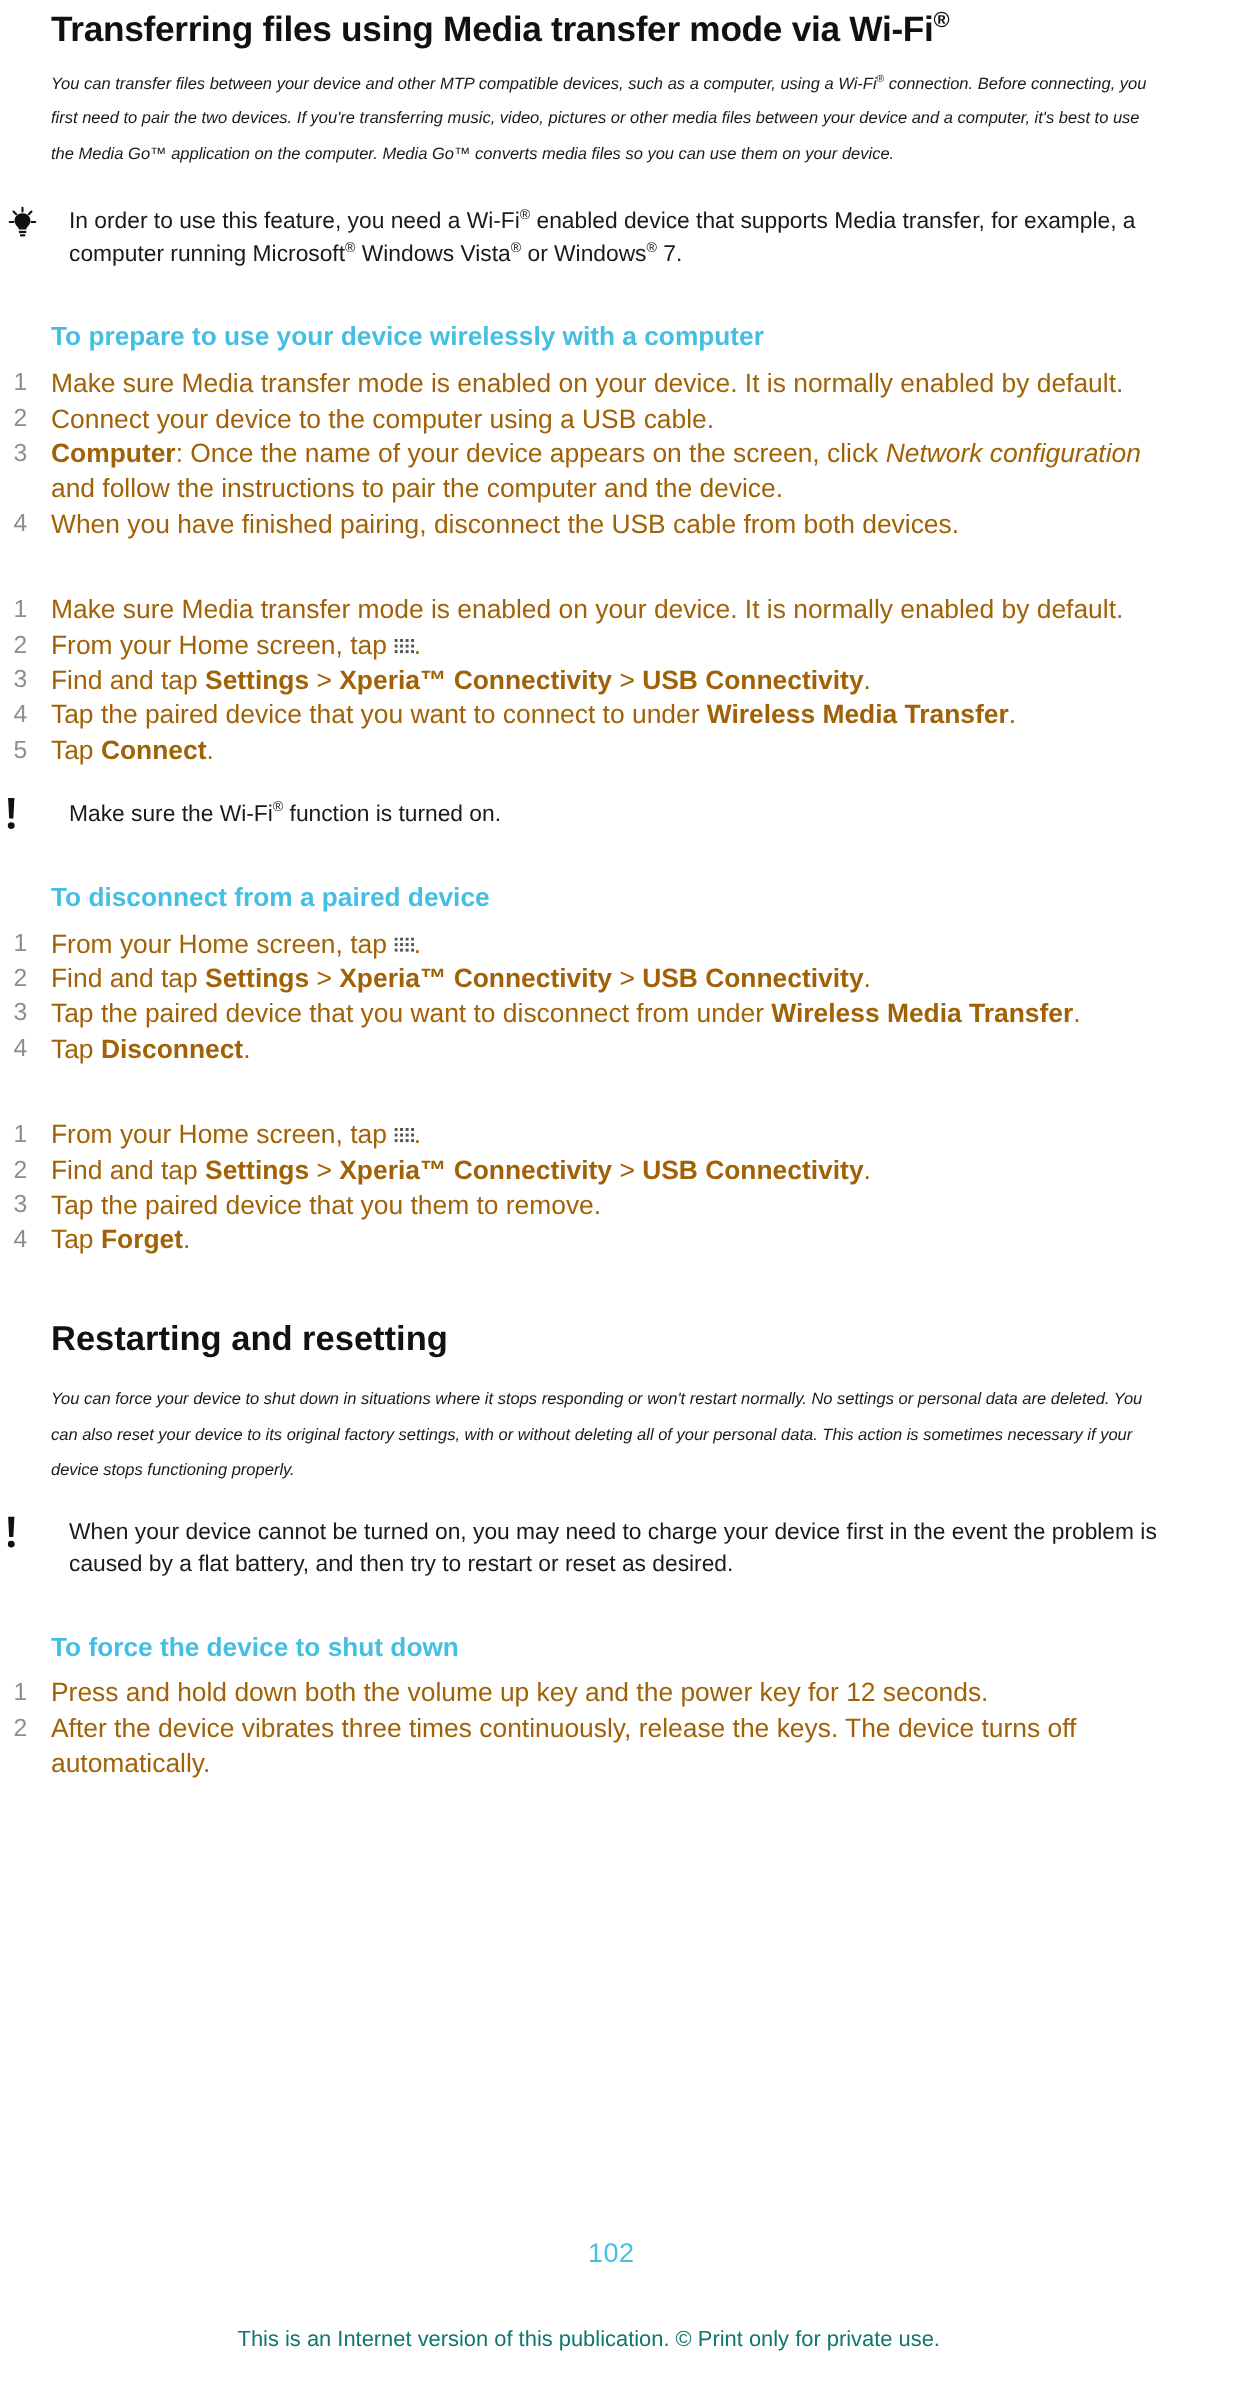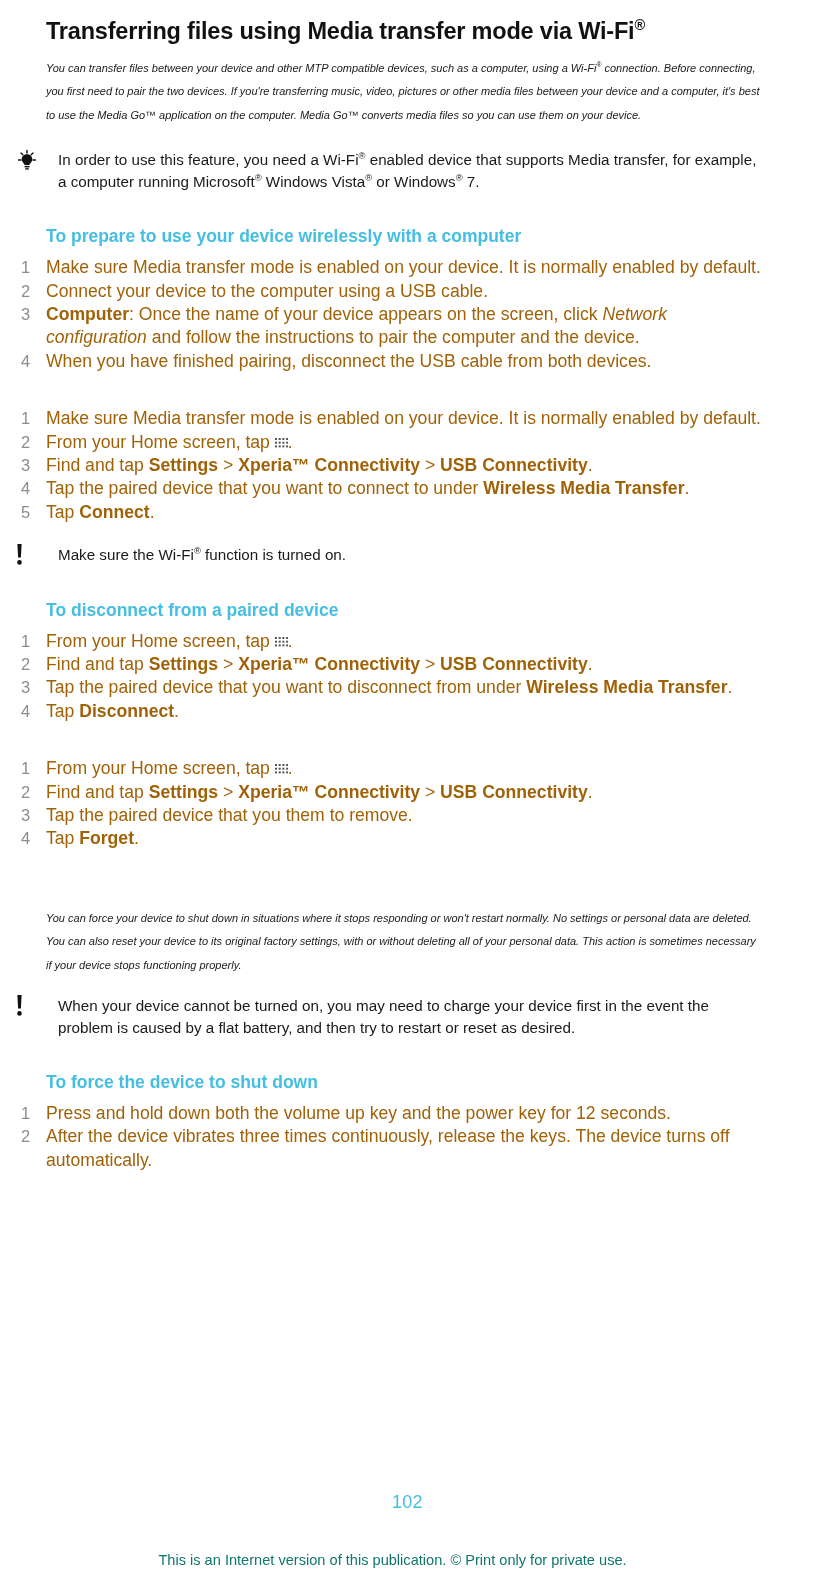--- a/index.html
+++ b/index.html
@@ -13,21 +13,21 @@
     position: relative;
     font-family: "Liberation Sans", sans-serif;
     color: #1a1a1a;
     overflow: hidden;
   }
   .page {
     position: relative;
     width: 785px;
     height: 1587px;
     box-sizing: border-box;
-    padding: 12px;
+    padding: 0;
   }
 
   
   .h1 {
     font-size: 23.5px;
     font-weight: bold;
     letter-spacing: -0.2px;
     color: #111111;
     margin: 0;
     padding: 6px 0 0 34px;
@@ -291,20 +291,21 @@
               <rect x="11.1" y="7.4" width="1.9" height="2"></rect>
             </g>
           </svg></span><span>.</span></li>
     <li><span>Find and tap </span><b>Settings</b><span> &gt; </span><b>Xperia™ Connectivity</b><span> &gt; </span><b>USB Connectivity</b><span>.</span></li>
     <li>Tap the paired device that you them to remove.</li>
     <li><span>Tap </span><b>Forget</b><span>.</span></li>
   </ol>
 
   <div class="sp-40"></div>
 
+  <h2 class="h2">Restarting and resetting</h2>
 
   <div class="sp-16"></div>
 
   <p class="body">You can force your device to shut down in situations where it stops responding or won't restart normally. No settings or personal data are deleted. You can also reset your device to its original factory settings, with or without deleting all of your personal data. This action is sometimes necessary if your device stops functioning properly.</p>
 
   <div class="sp-18"></div>
 
   <div class="note">
     <span class="icon-slot">
       <span class="bang">

